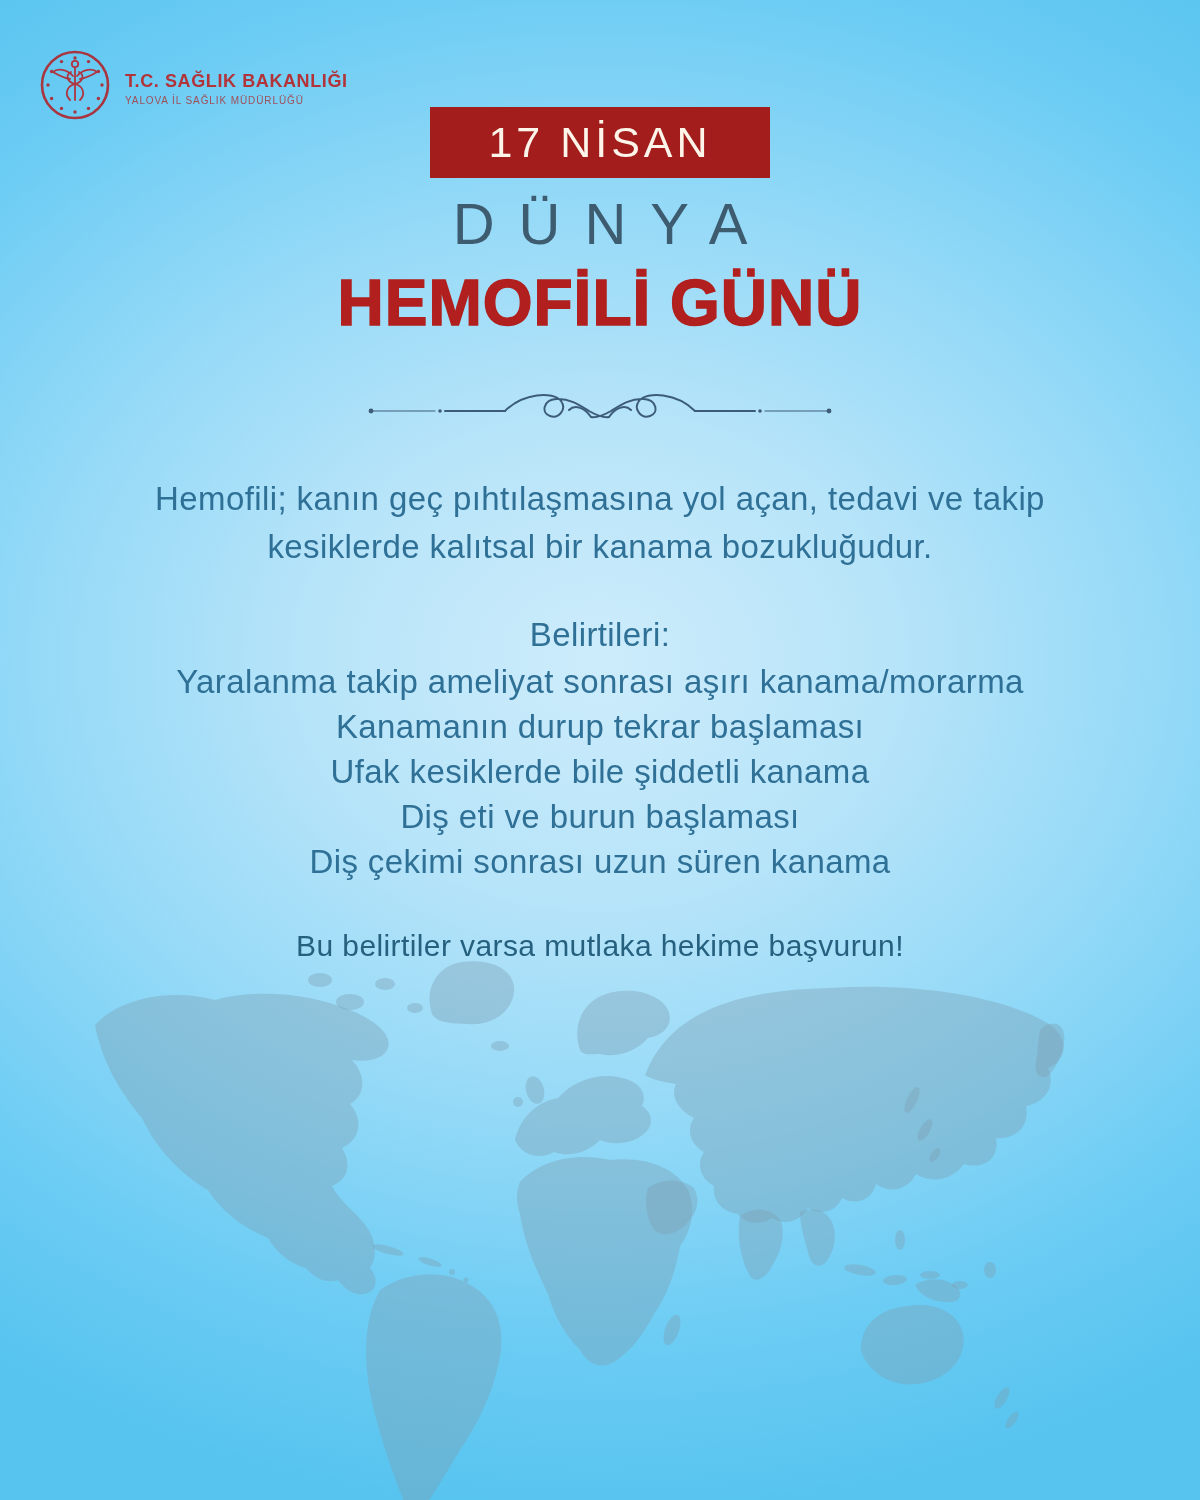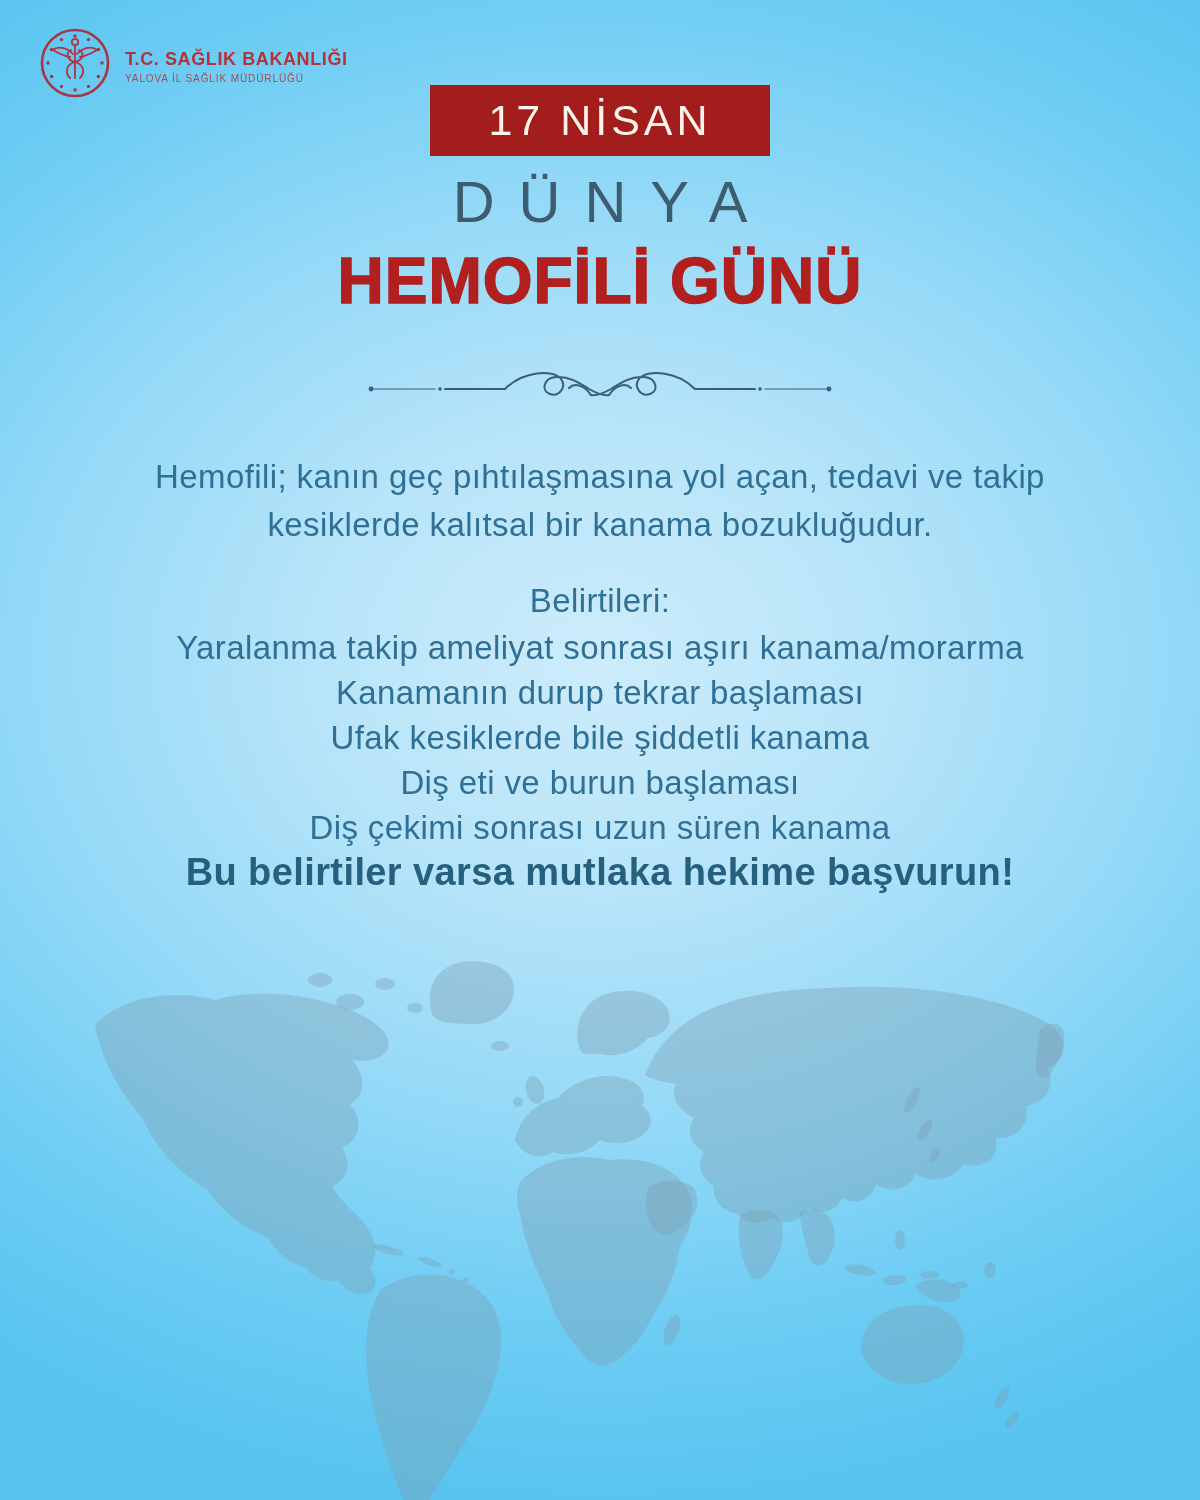--- a/index.html
+++ b/index.html
@@ -24,21 +24,21 @@
     left: 0;
     bottom: 0;
     width: 1200px;
     height: 550px;
     z-index: 1;
   }
 
   
   .logo-row {
     position: absolute;
-    top: 26px;
+    top: 48px;
     left: 38px;
     display: flex;
     align-items: center;
     z-index: 3;
   }
   .emblem { width: 74px; height: 74px; }
   .org-text { margin-left: 13px; padding-top: 6px; }
   .org-line1 {
     font-size: 18px;
     font-weight: bold;
@@ -50,21 +50,21 @@
     font-size: 10px;
     letter-spacing: 0.9px;
     color: #a04e58;
   }
 
   
   .content {
     position: relative;
     z-index: 2;
     width: 1200px;
-    padding-top: 85px;
+    padding-top: 107px;
     text-align: center;
   }
   .date-badge {
     display: inline-block;
     height: 71px;
     line-height: 71px;
     padding: 0 58px;
     background: #a31d1d;
     color: #fdf5e9;
     font-size: 43px;
@@ -94,36 +94,37 @@
     height: 44px;
   }
   .intro {
     margin-top: 38px;
     font-size: 33px;
     line-height: 48px;
     color: #2f7096;
     letter-spacing: 0.4px;
   }
   .symptoms-heading {
-    margin-top: 28px;
+    margin-top: 40px;
     font-size: 33px;
     line-height: 48px;
     color: #2f7096;
     letter-spacing: 0.4px;
   }
   .symptom-line {
     font-size: 33px;
     line-height: 45px;
     color: #2f7096;
     letter-spacing: 0.4px;
   }
   .cta {
-    font-size: 38px;
+    margin-top: 40px;
+    font-size: 30px;
     line-height: 44px;
-    font-weight: bold;
+    font-weight: normal;
     color: #26607f;
     letter-spacing: 0.4px;
   }
 </style>
 </head>
 <body>
 
 <div class="poster">
 
   <svg class="world-map" viewBox="0 0 1200 550" preserveAspectRatio="none" aria-hidden="true">

